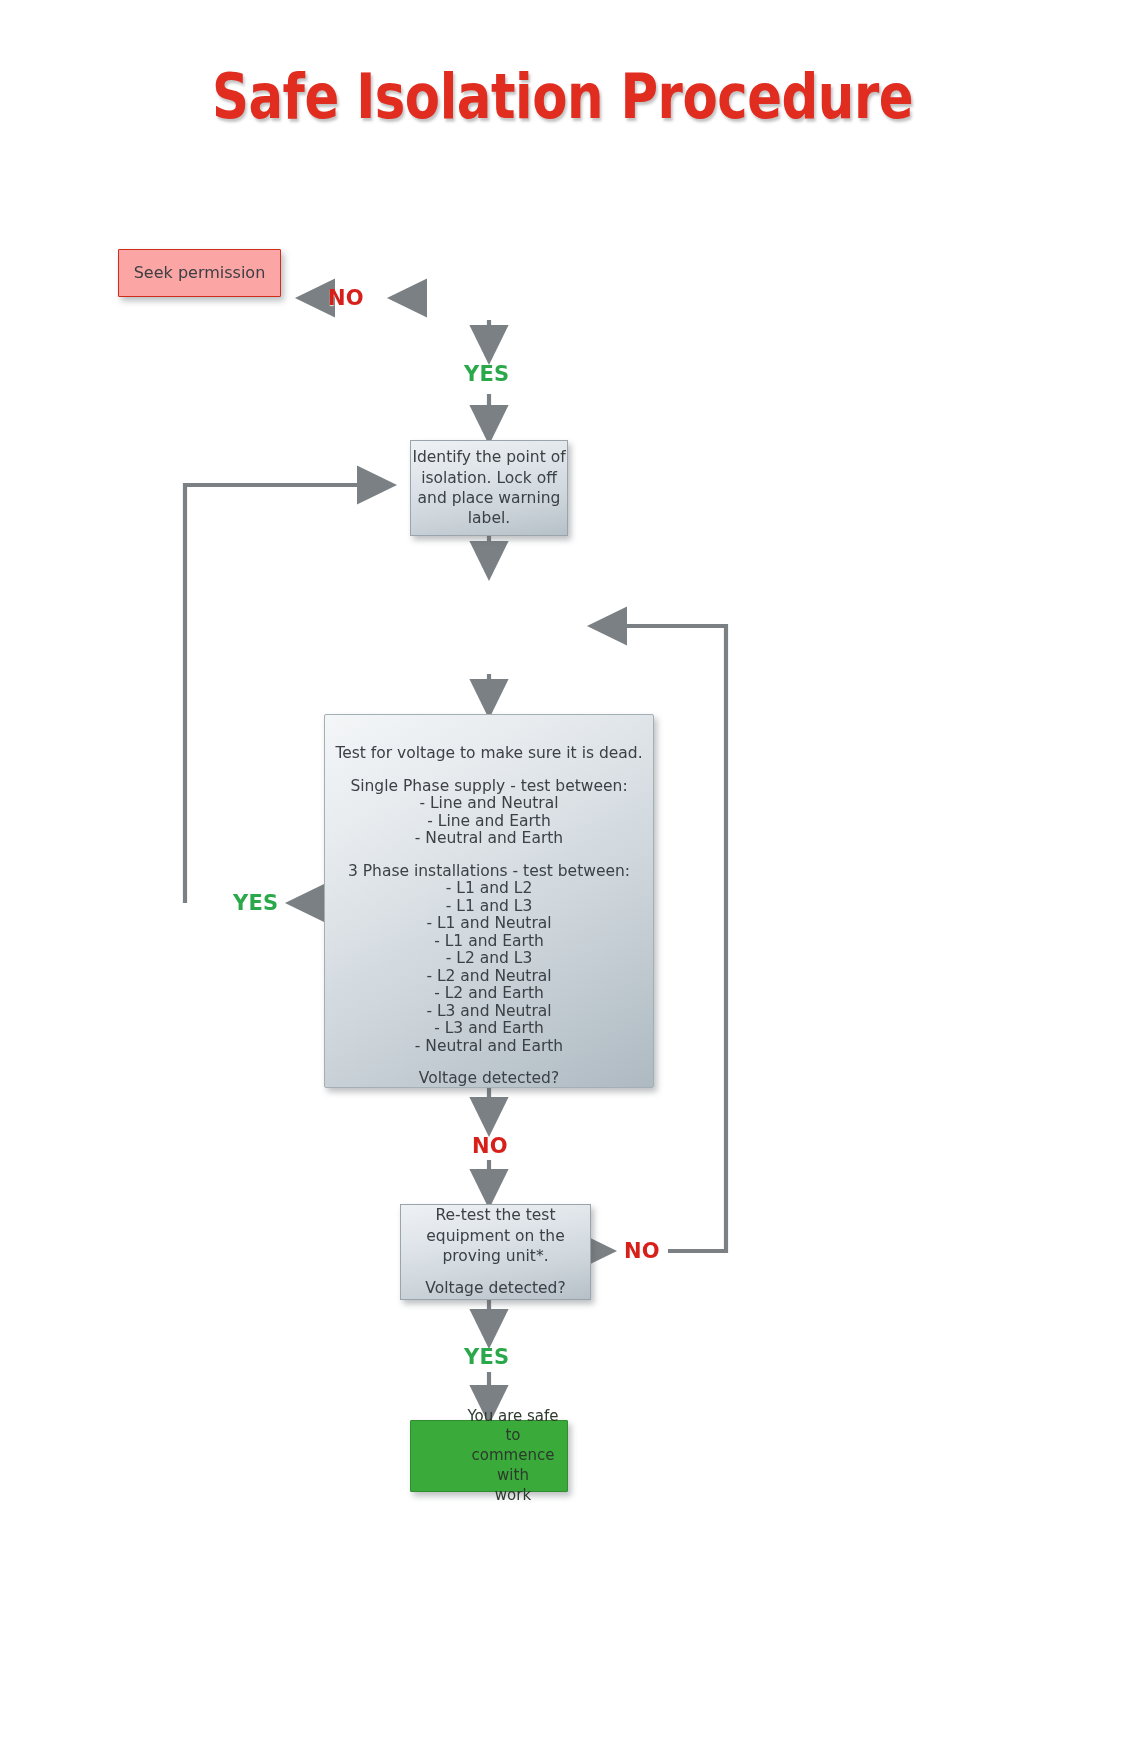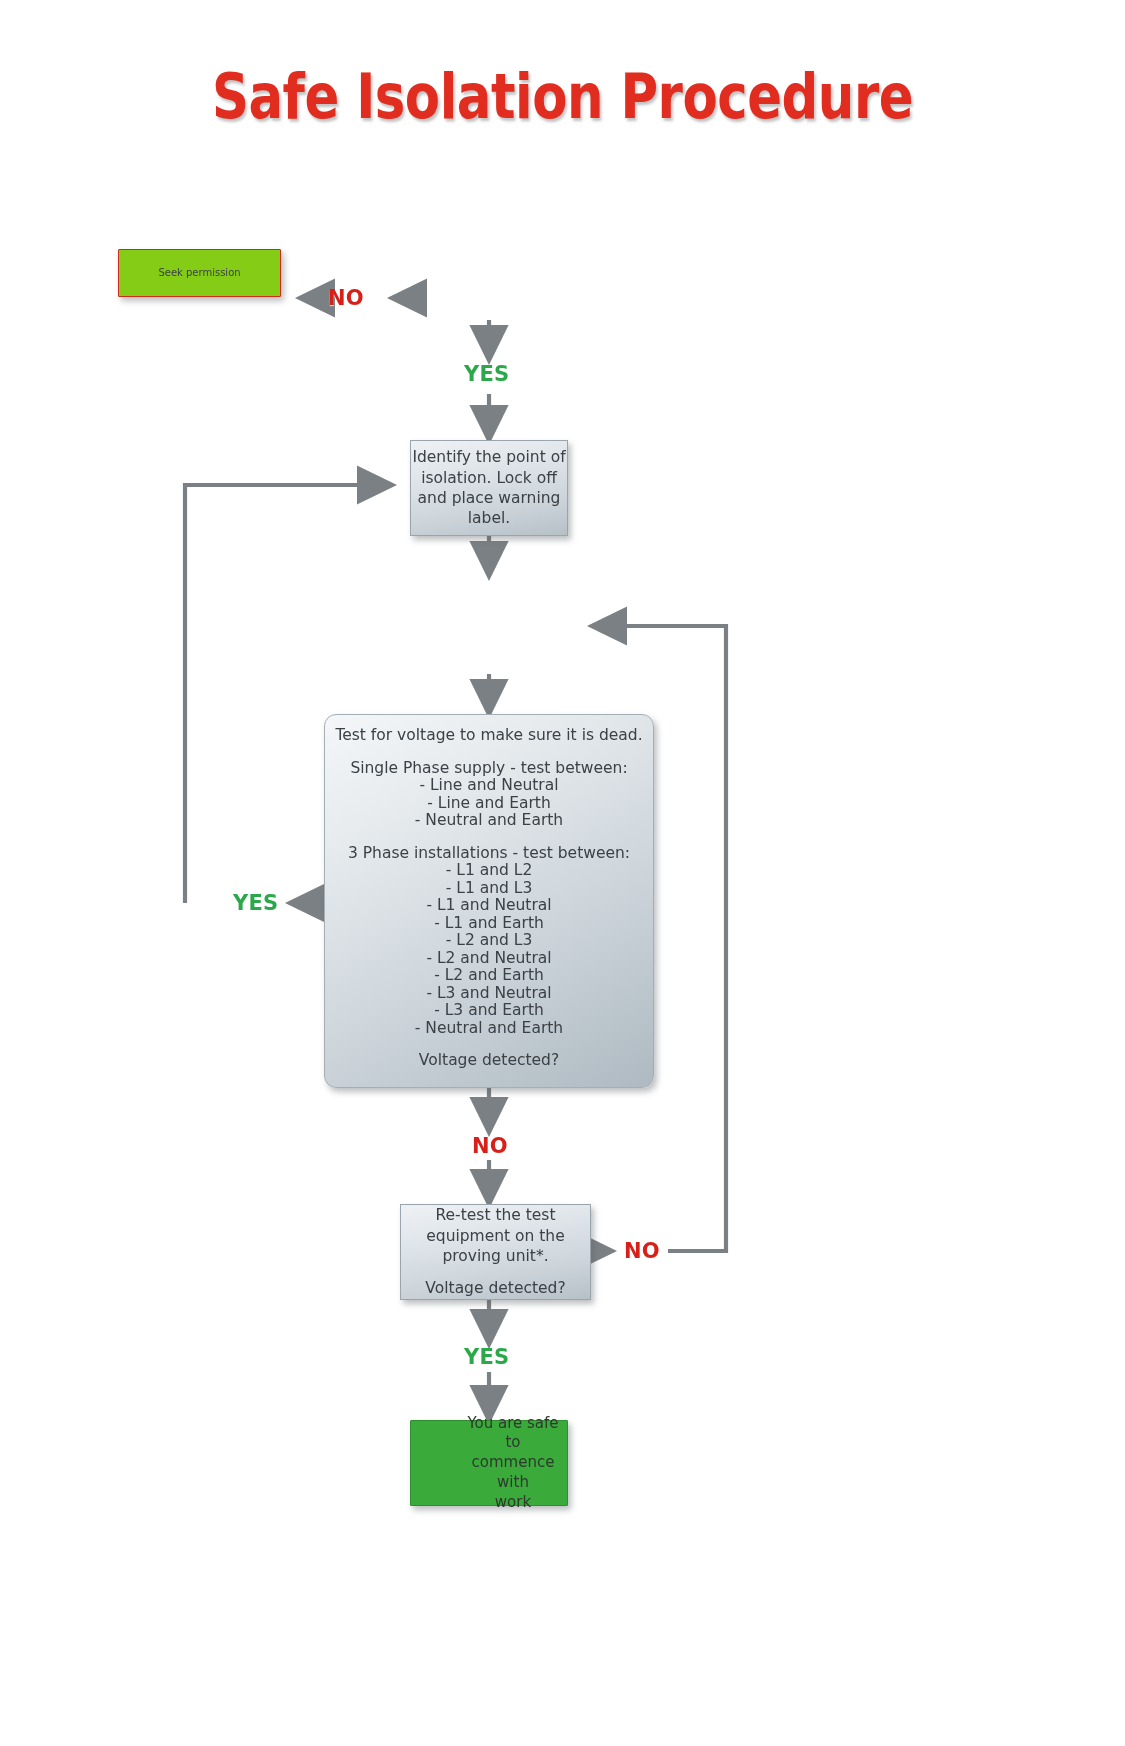--- a/index.html
+++ b/index.html
@@ -31,26 +31,26 @@
   .proc{
     background:linear-gradient(170deg,#eef1f4 0%,#e2e7ec 28%,#ccd4da 70%,#b6c0c7 100%);
     border:1px solid #9aa4ac;border-radius:0;
   }
   .decision-stadium{
     background:linear-gradient(165deg,#f2f5f7 0%,#e6eaee 30%,#cdd5db 72%,#b4bec6 100%);
     border:1px solid #9aa4ac;border-radius:44px;
   }
   .bigbox{
     background:linear-gradient(150deg,#f4f6f8 0%,#e8ecef 22%,#ccd4da 62%,#aeb9c1 100%);
-    border:1px solid #a4aeb5;border-radius:12px;
-    align-items:flex-start;padding-top:12px;
+    border:1px solid #a4aeb5;border-radius:2px;
+    align-items:flex-start;padding-top:30px;
   }
   .stop-red{
-    background:#84cc16;border:1px solid #cf2c1c;border-radius:1px;
-    color:#3a3f43;font-size:10px;
+    background:#fca5a5;border:1px solid #cf2c1c;border-radius:1px;
+    color:#3a3f43;font-size:16px;
   }
   .stop-green{
     background:#3aaa3a;border:1px solid #2f8f30;border-radius:1px;
     color:#2d3a2d;font-size:15px;
   }
 
   .node .lines{display:block;width:100%;}
   .node .lines .ln{display:block;}
   .bigbox .lines{text-align:center;font-size:15.5px;line-height:1.13;}
   .bigbox .lines .gap{display:block;height:15px;}
@@ -146,21 +146,21 @@
   <div class="node proc" style="left:400px;top:1196px;width:191px;height:96px;">
     <span class="lines">
       <span class="ln">Re-test the test</span>
       <span class="ln">equipment on the</span>
       <span class="ln">proving unit*.</span>
       <span class="gap" style="display:block;height:12px;"></span>
       <span class="ln">Voltage detected?</span>
     </span>
   </div>
 
-  <div class="node stop-green" style="left:410px;top:1412px;width:158px;height:86px;padding-left:48px;">
+  <div class="node stop-green" style="left:410px;top:1412px;width:158px;height:72px;padding-left:48px;">
     <span class="lines">
       <span class="ln">You are safe to</span>
       <span class="ln">commence with</span>
       <span class="ln">work</span>
     </span>
   </div>
 
   <div class="elabel no" style="left:328px;top:278px;">
     <span>NO</span>
   </div>

